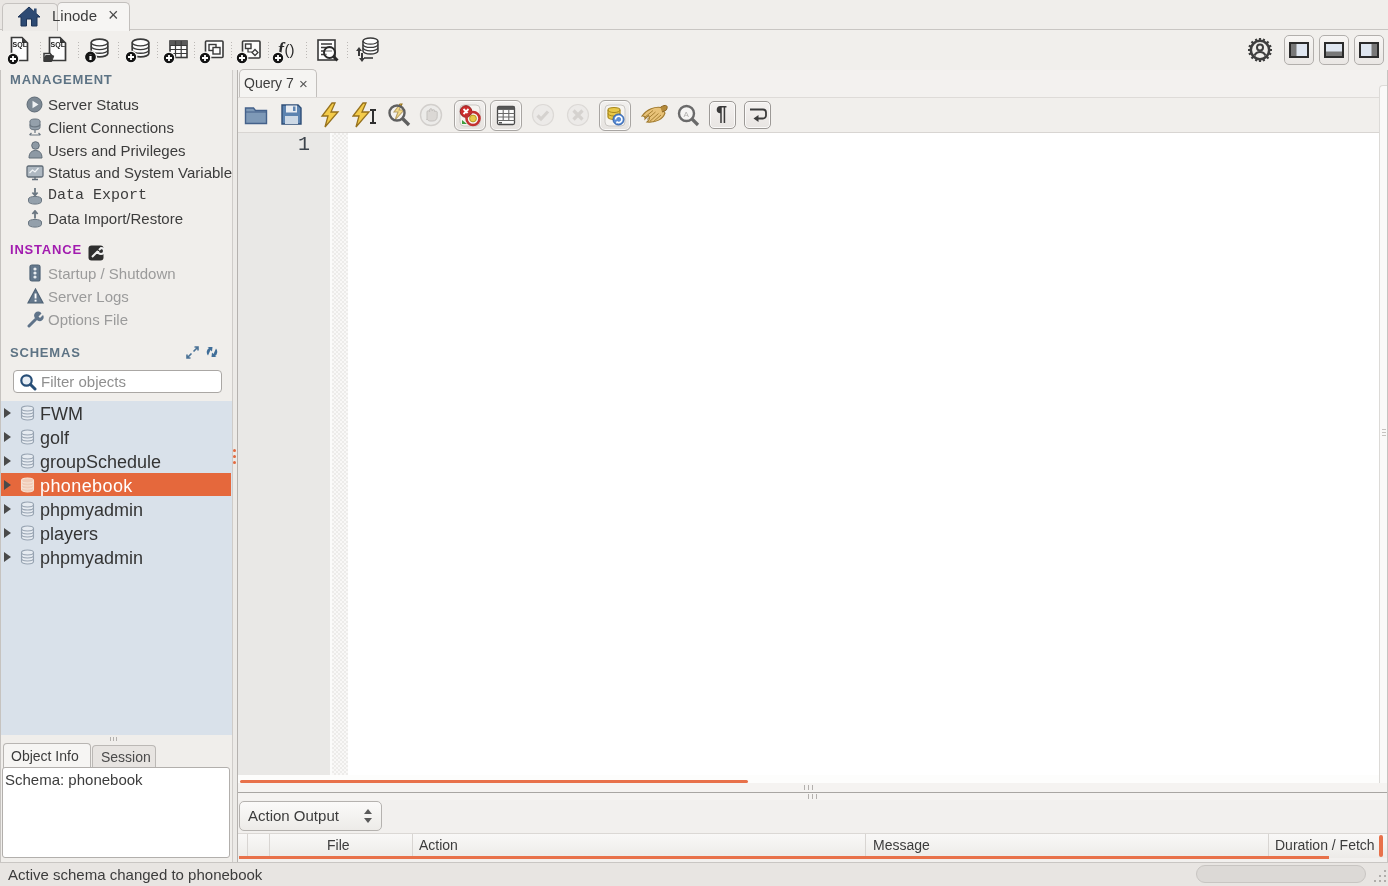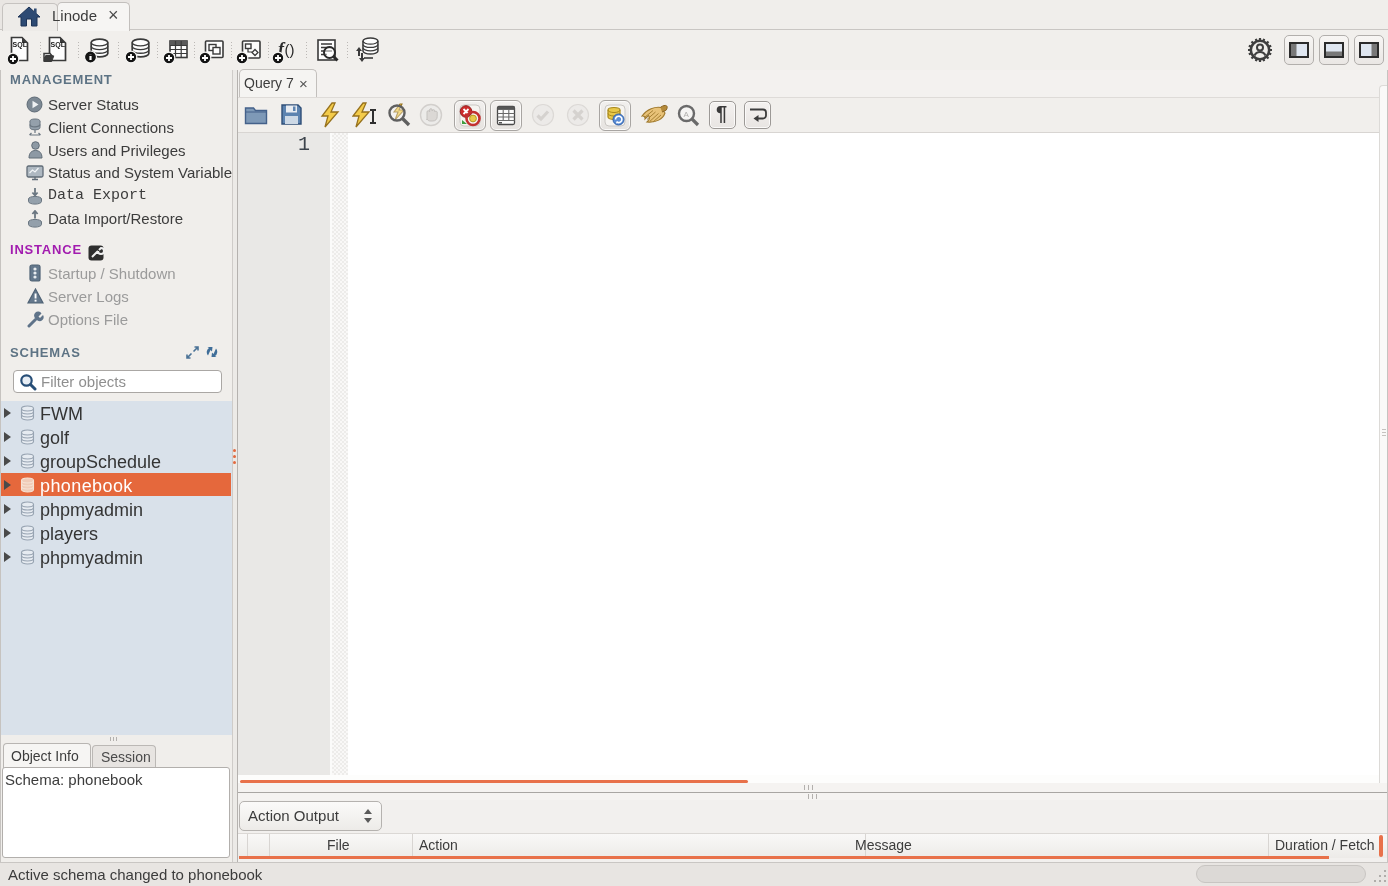--- a/index.html
+++ b/index.html
@@ -428,21 +428,21 @@
 <div class="ab" id="gridhdr" style="left:238px;top:833px;width:1150px;height:25px;background:linear-gradient(#f9f8f7,#edebe8);border-top:1px solid #dbd8d5;box-sizing:border-box;"></div>
 <div class="ab" id="gridseps" style="left:238px;top:833px;">
 <div class="ab" style="left:9px;top:1px;width:1px;height:23px;background:#d8d5d2;"></div>
 <div class="ab" style="left:31px;top:1px;width:1px;height:23px;background:#d8d5d2;"></div>
 <div class="ab" style="left:174px;top:1px;width:1px;height:23px;background:#d8d5d2;"></div>
 <div class="ab" style="left:627px;top:1px;width:1px;height:23px;background:#d8d5d2;"></div>
 <div class="ab" style="left:1030px;top:1px;width:1px;height:23px;background:#d8d5d2;"></div>
 </div>
 <div class="ab txt" style="left:327px;top:837px;">File</div>
 <div class="ab txt" style="left:419px;top:837px;">Action</div>
-<div class="ab txt" style="left:855px;top:837px;">Message</div>
+<div class="ab txt" style="left:873px;top:837px;">Message</div>
 <div class="ab txt" style="left:1275px;top:837px;">Duration / Fetch</div>
 <div class="ab" style="left:239px;top:856px;width:1090px;height:3px;background:#e8714a;"></div>
 <div class="ab" style="left:1379px;top:835px;width:4px;height:22px;background:#e8714a;border-radius:2px;"></div>
 
 <div class="ab" style="left:0;top:70px;width:1px;height:792px;background:#c6c3c0;"></div>
 <div class="ab" style="left:1387px;top:70px;width:1px;height:792px;background:#c6c3c0;"></div>
 
 <div class="ab" id="statusbar" style="left:0;top:862px;width:1388px;height:24px;background:#e8e5e2;border-top:1px solid #c9c6c3;box-sizing:border-box;"></div>
 <div class="ab" style="left:8px;top:866px;font-size:15px;color:#3c3c3c;">Active schema changed to phonebook</div>
 <div class="ab" style="left:1196px;top:865px;width:170px;height:18px;background:#dcd9d6;border:1px solid #c8c5c2;border-radius:9px;box-sizing:border-box;"></div>

